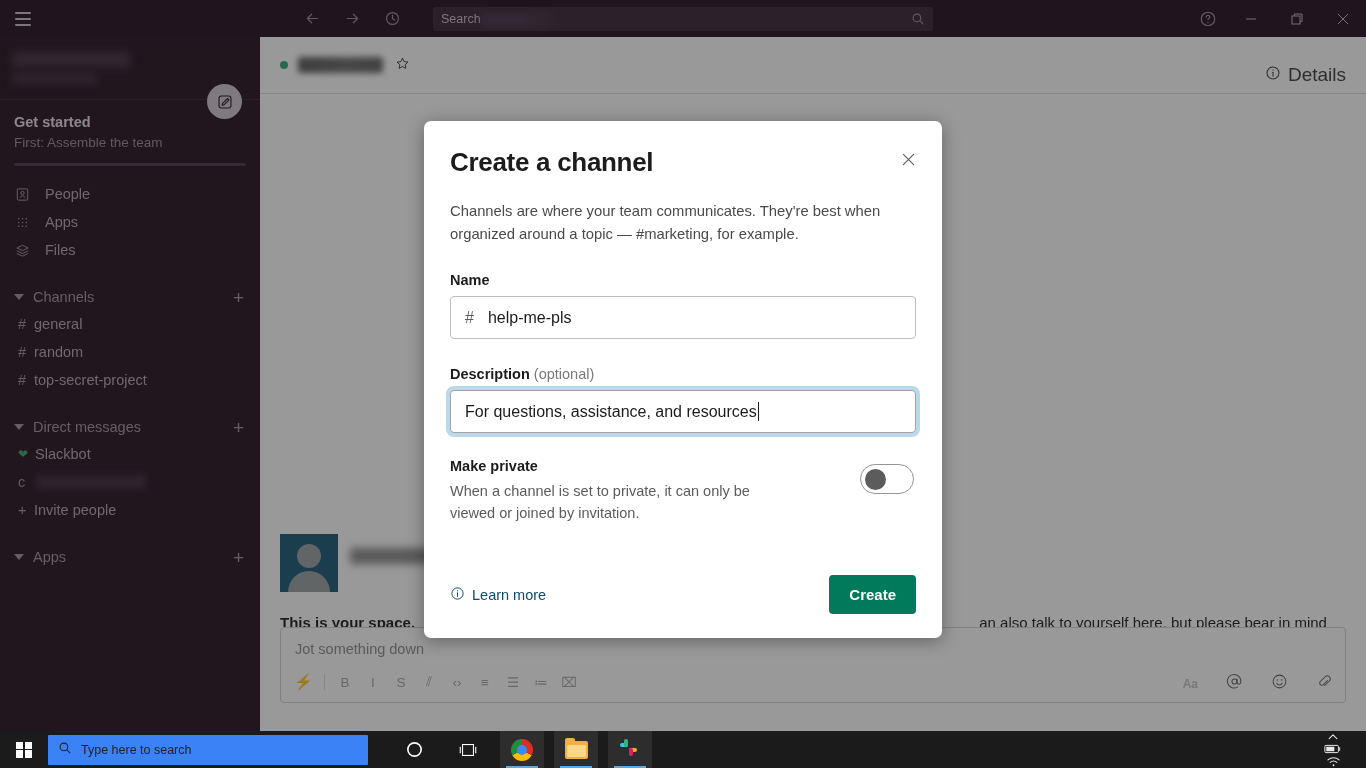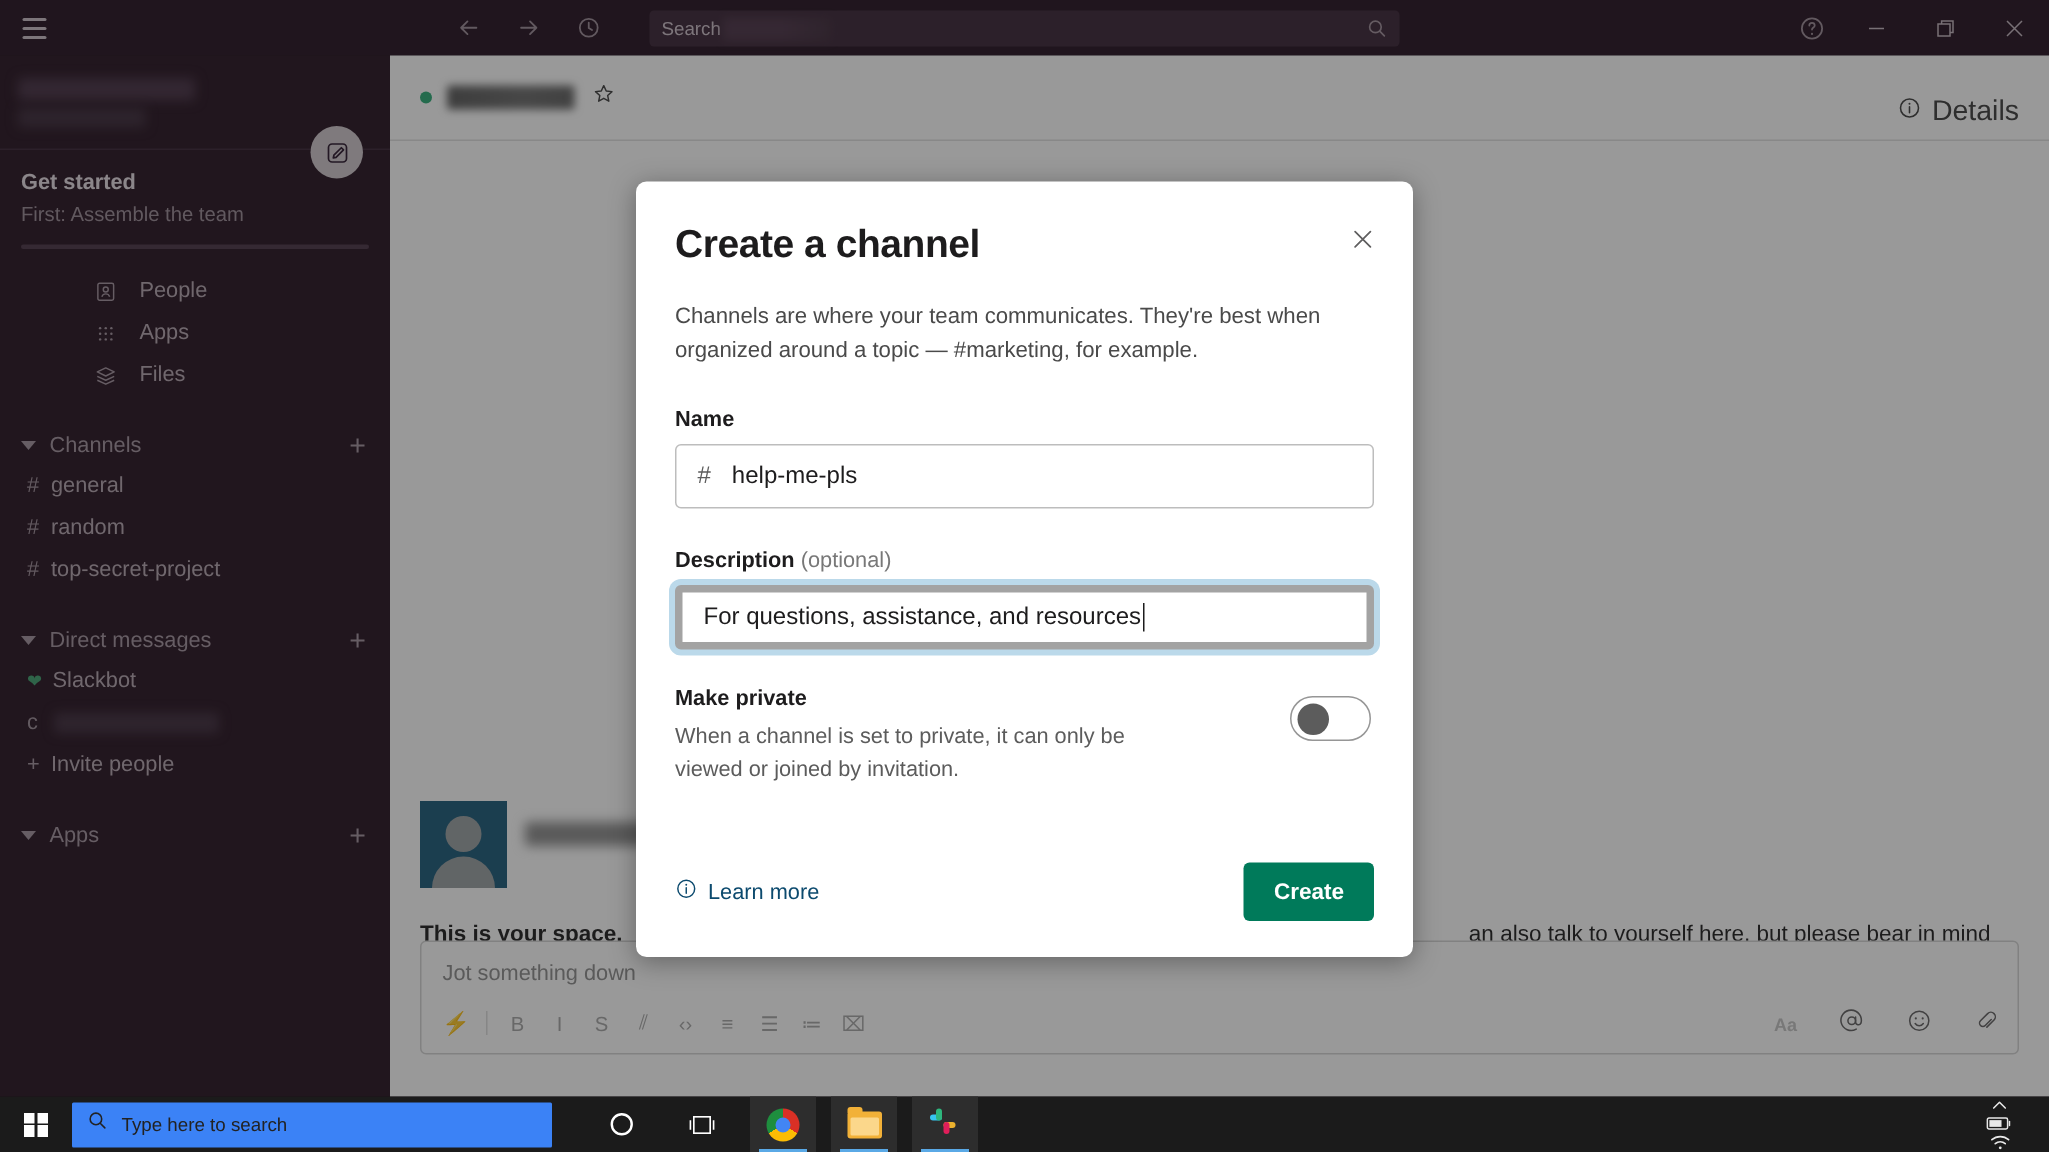--- a/index.html
+++ b/index.html
@@ -114,21 +114,21 @@
     color: #e6dde3; font-size: 14.5px; font-weight: bold;
   }
   .gs-sub {
     color: #9a8a96; font-size: 13.5px; margin-top: 5px;
   }
   .gs-bar {
     margin-top: 13px; height: 3px; border-radius: 2px;
     background: #4a3446;
   }
 
-  .nav-list { margin-top: 14px; padding-left: 48px; }
+  .nav-list { margin-top: 14px; }
   .nav-item {
     display: flex; align-items: center;
     height: 28px; padding-left: 15px;
     color: #b4a5b0; font-size: 14.5px;
   }
   .nav-item .ni-ico {
     width: 22px; display: flex; align-items: center;
     color: #a2929e;
   }
   .nav-item .ni-label { margin-left: 8px; }
@@ -296,21 +296,21 @@
     margin-top: 27px; font-size: 14.5px; font-weight: bold; color: #1d1c1d;
   }
   .field-label .opt { font-weight: normal; color: #787878; }
   .input-wrap {
     margin-top: 8px; height: 43px;
     border: 1px solid #bdbdbd; border-radius: 4px;
     display: flex; align-items: center; padding: 0 14px;
     background: #fff;
   }
   .input-wrap.focused {
-    border: 5px solid #a3a3a3;
+    border: 1px solid #a3a3a3;
     box-shadow: 0 0 0 4px #bbd9ea;
   }
   .input-hash { color: #5c5c5c; font-size: 16px; margin-right: 14px; }
   .input-val {
     font-size: 16px; color: #1d1c1d;
     display: flex; align-items: center;
   }
   .caret-bar {
     display: inline-block; width: 1px; height: 19px;
     background: #1d1c1d; margin-left: 1px;

